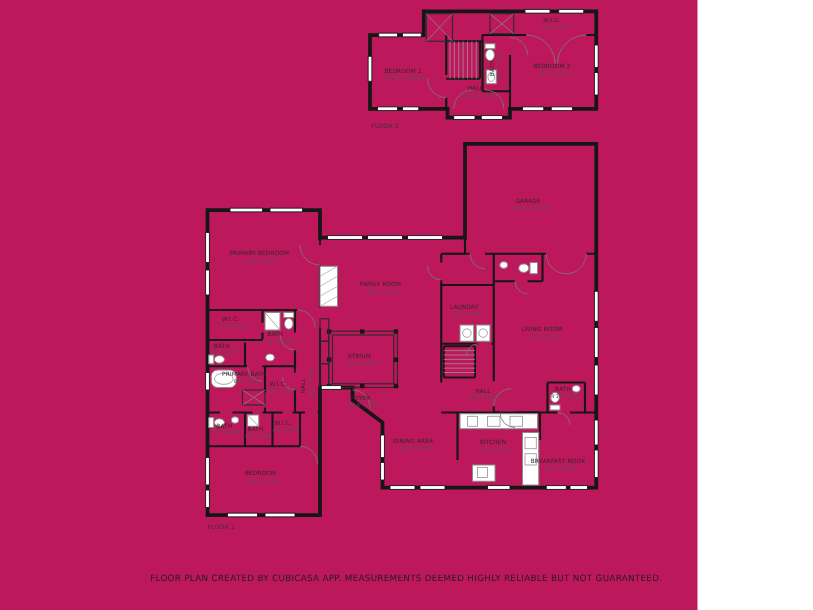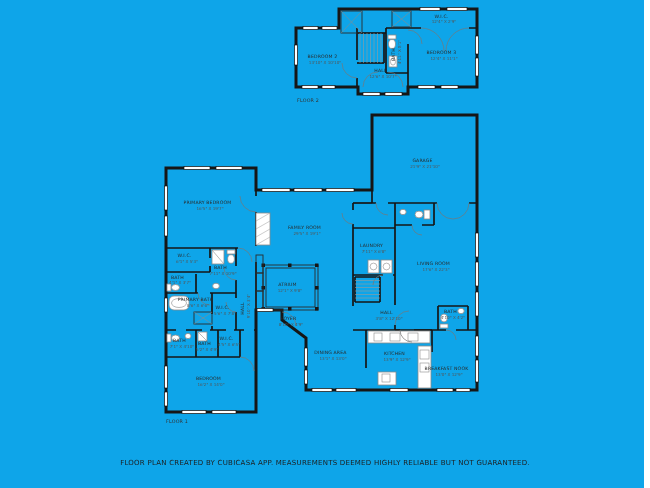--- a/index.html
+++ b/index.html
@@ -1,16 +1,16 @@
 <!DOCTYPE html>
 <html><head>
 <meta charset="utf-8">
 <style>
   html,body{margin:0;padding:0;background:#fff;}
-  #page{position:relative;width:644px;height:488px;background:#0ea5e9;overflow:hidden;
+  #page{position:relative;width:558px;height:488px;background:#be185d;overflow:hidden;
         font-family:"DejaVu Sans",sans-serif;}
   svg{display:block;}
   .wall-ext{fill:none;stroke:#161616;stroke-width:3;stroke-linejoin:miter;}
   .wall-int{fill:none;stroke:#161616;stroke-width:1.7;}
   .wall-thin{fill:none;stroke:#2b2b2b;stroke-width:0.9;}
   .win{fill:#ffffff;stroke:#161616;stroke-width:0.7;}
   .door{fill:none;stroke:#777;stroke-width:0.7;}
   .fix{fill:#ffffff;stroke:#8a8a8a;stroke-width:0.8;}
   .fixl{fill:none;stroke:#8a8a8a;stroke-width:0.6;}
   .tread{stroke:#9a9a9a;stroke-width:0.6;}

